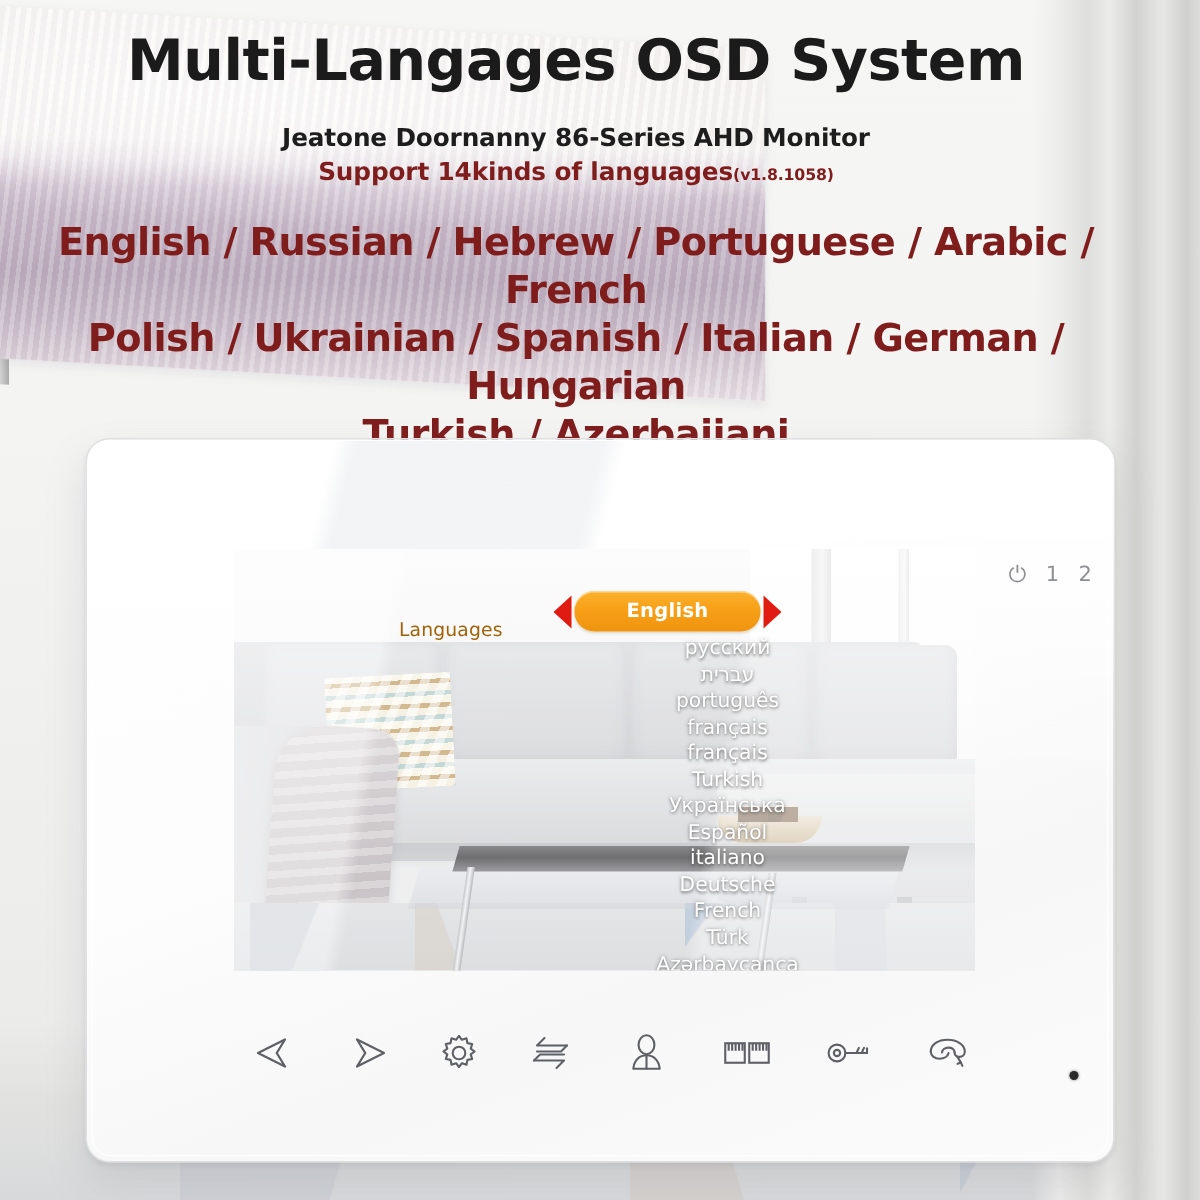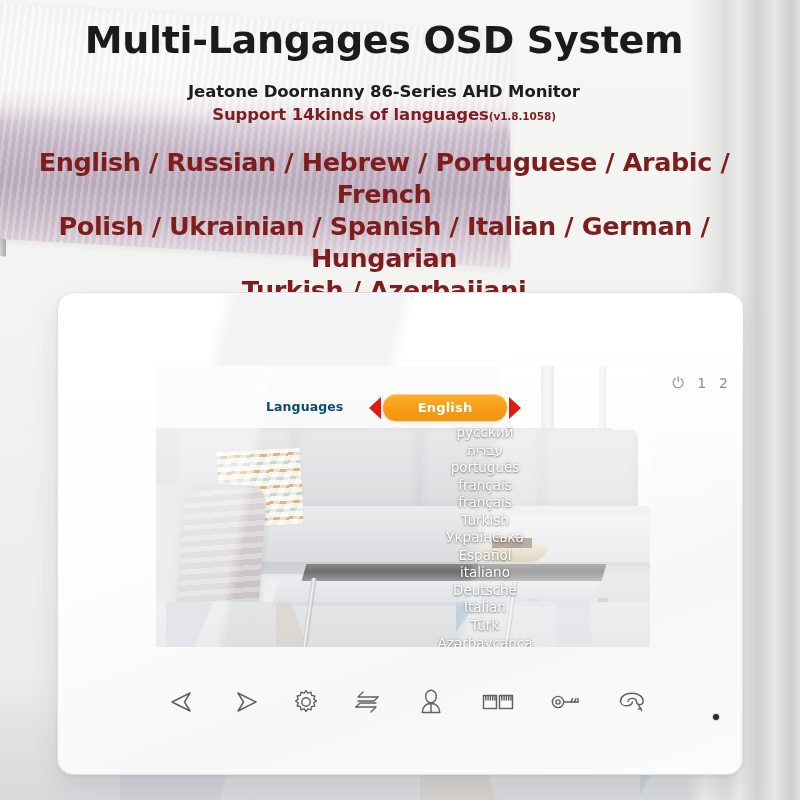--- a/index.html
+++ b/index.html
@@ -309,22 +309,22 @@
   .sc-veil{
     position:absolute; left:0; top:0; width:494px; height:281px;
     background:
       linear-gradient(100deg, rgba(255,255,255,.52) 0 20%, rgba(255,255,255,.18) 22% 64%, rgba(255,255,255,.46) 66% 100%);
     pointer-events:none;
   }
 
   
   .osd { position: absolute; inset: 0; }
   .osd-label {
-    position: absolute; left: 110px; top: 33px;
-    font-size: 12.5px; font-weight: 700; color: #0c4a6e;
+    position: absolute; left: 110px; top: 46px;
+    font-size: 12.5px; font-weight: 400; color: #a16207;
     letter-spacing: .1px;
     text-shadow: 0 1px 2px rgba(255,255,255,.65);
   }
   .osd-selectrow {
     position: absolute; left: 213px; top: 28px;
     display: flex; align-items: center; gap: 2px;
   }
   .arrow-left, .arrow-right {
     width: 0; height: 0; flex: none;
     border-top: 11px solid transparent;
@@ -445,21 +445,21 @@
           <div class="osd-item">русский</div>
           <div class="osd-item">עברית</div>
           <div class="osd-item">português</div>
           <div class="osd-item">français</div>
           <div class="osd-item">français</div>
           <div class="osd-item">Turkish</div>
           <div class="osd-item">Українська</div>
           <div class="osd-item">Español</div>
           <div class="osd-item">italiano</div>
           <div class="osd-item">Deutsche</div>
-          <div class="osd-item">Italian</div>
+          <div class="osd-item">French</div>
           <div class="osd-item">Türk</div>
           <div class="osd-item">Azərbaycanca</div>
         </div>
       </div>
     </div>
 
     <div class="touchbar">
 
       <div class="ticon" style="left:103px">
         <span>

